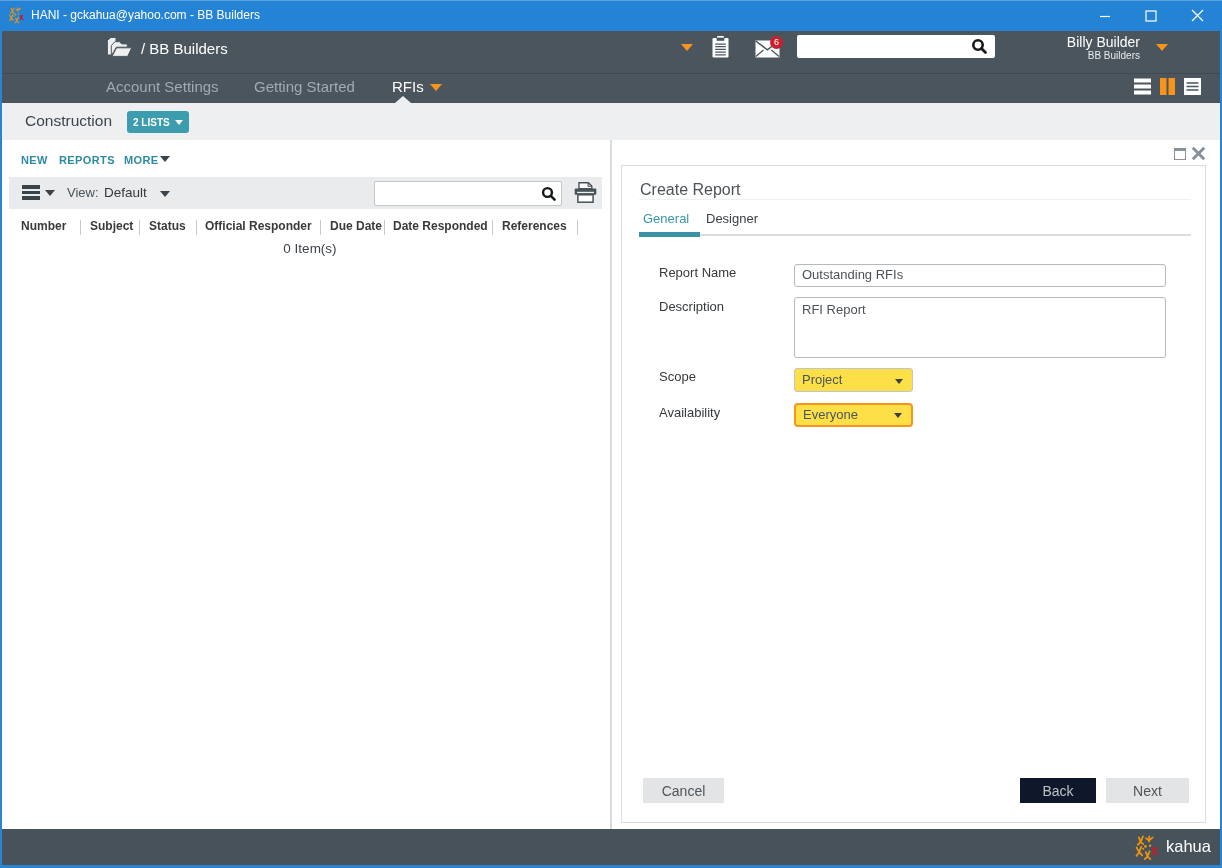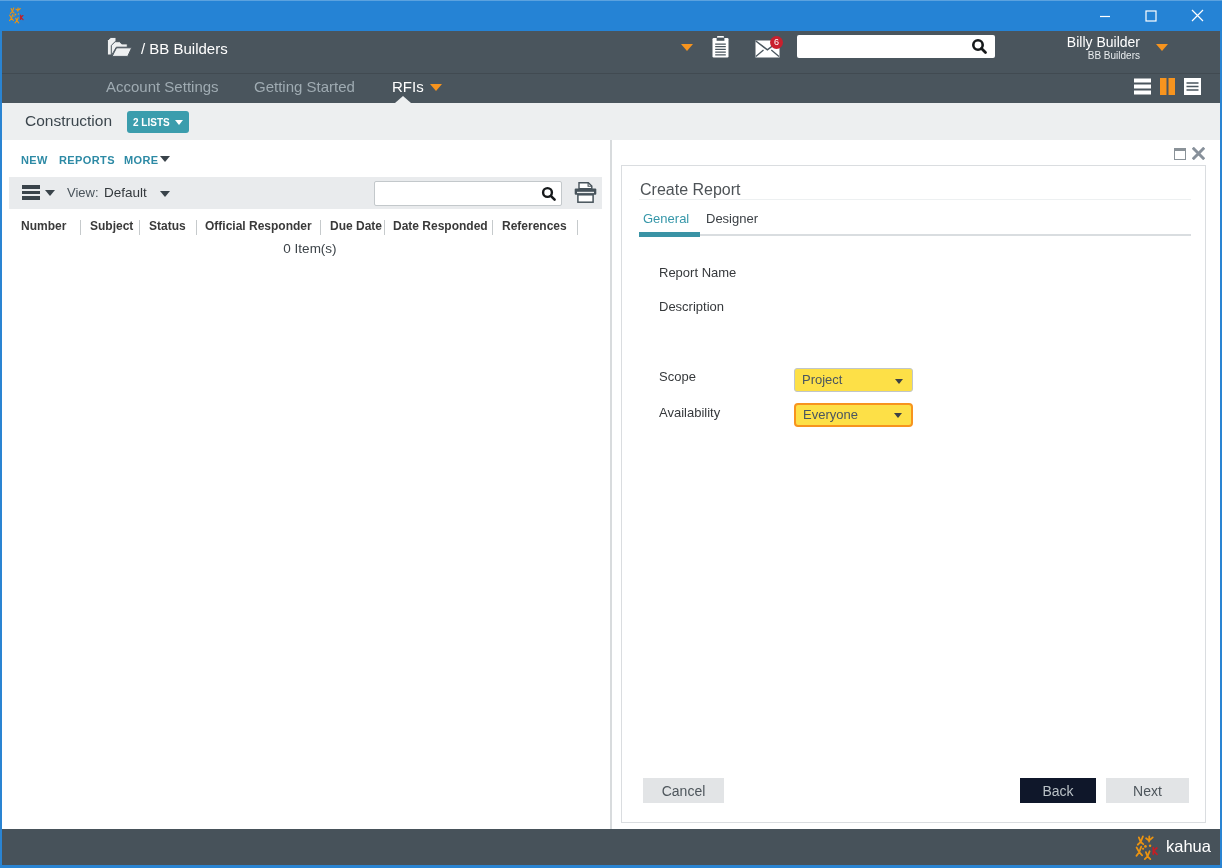--- a/index.html
+++ b/index.html
@@ -134,20 +134,21 @@
     </g>
     <g fill="#eb9310">
         <circle cx="12.3" cy="12.3" r="1.5"></circle>
         <circle cx="17.3" cy="11.5" r="1.3"></circle>
         <circle cx="9.8" cy="14.8" r="1.2"></circle>
       </g>
     <g stroke="#c41e25" stroke-width="1.9" stroke-linecap="round" fill="none">
       <path d="M20.8 13.5 L20.8 20.5 M24.6 14 L20.8 17.3 M21.2 17.2 L24.8 20.8"></path>
     </g>
   </svg>
+  <div class="abs title-text">HANI - gckahua@yahoo.com - BB Builders</div>
   <div id="btn-min" class="abs win-btn">
     <svg width="12" height="12" viewBox="0 0 12 12">
         <path d="M1 6.5 H11" stroke="#fff" stroke-width="1.2"></path>
       </svg>
   </div>
   <div id="btn-max" class="abs win-btn">
     <svg width="12" height="12" viewBox="0 0 12 12">
         <rect x="1" y="1" width="10" height="10" fill="none" stroke="#fff" stroke-width="1.2"></rect>
       </svg>
   </div>
@@ -289,21 +290,23 @@
 
 <div id="card" class="abs">
   <div id="card-title" class="abs">Create Report</div>
   <div id="card-title-hr" class="abs"></div>
   <div id="tab-general" class="abs">General</div>
   <div id="tab-designer" class="abs">Designer</div>
   <div id="tab-line" class="abs"></div>
   <div id="tab-active-bar" class="abs"></div>
 
   <div id="lbl-report-name" class="abs fld-label">Report Name</div>
+  <div id="inp-report-name" class="abs fld-input">Outstanding RFIs</div>
   <div id="lbl-description" class="abs fld-label">Description</div>
+  <div id="inp-description" class="abs fld-input">RFI Report</div>
   <div id="lbl-scope" class="abs fld-label">Scope</div>
   <div id="sel-scope" class="abs fld-select">
     <span>Project</span>
     <span class="sel-caret"></span>
   </div>
   <div id="lbl-availability" class="abs fld-label">Availability</div>
   <div id="sel-availability" class="abs fld-select">
     <span>Everyone</span>
     <span class="sel-caret"></span>
   </div>

